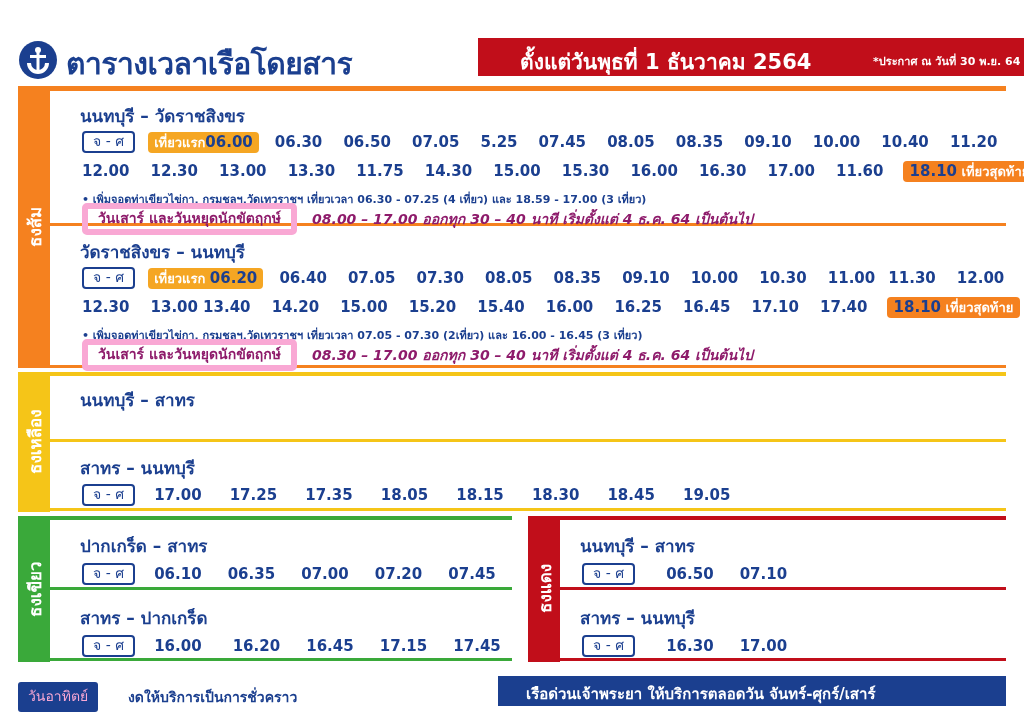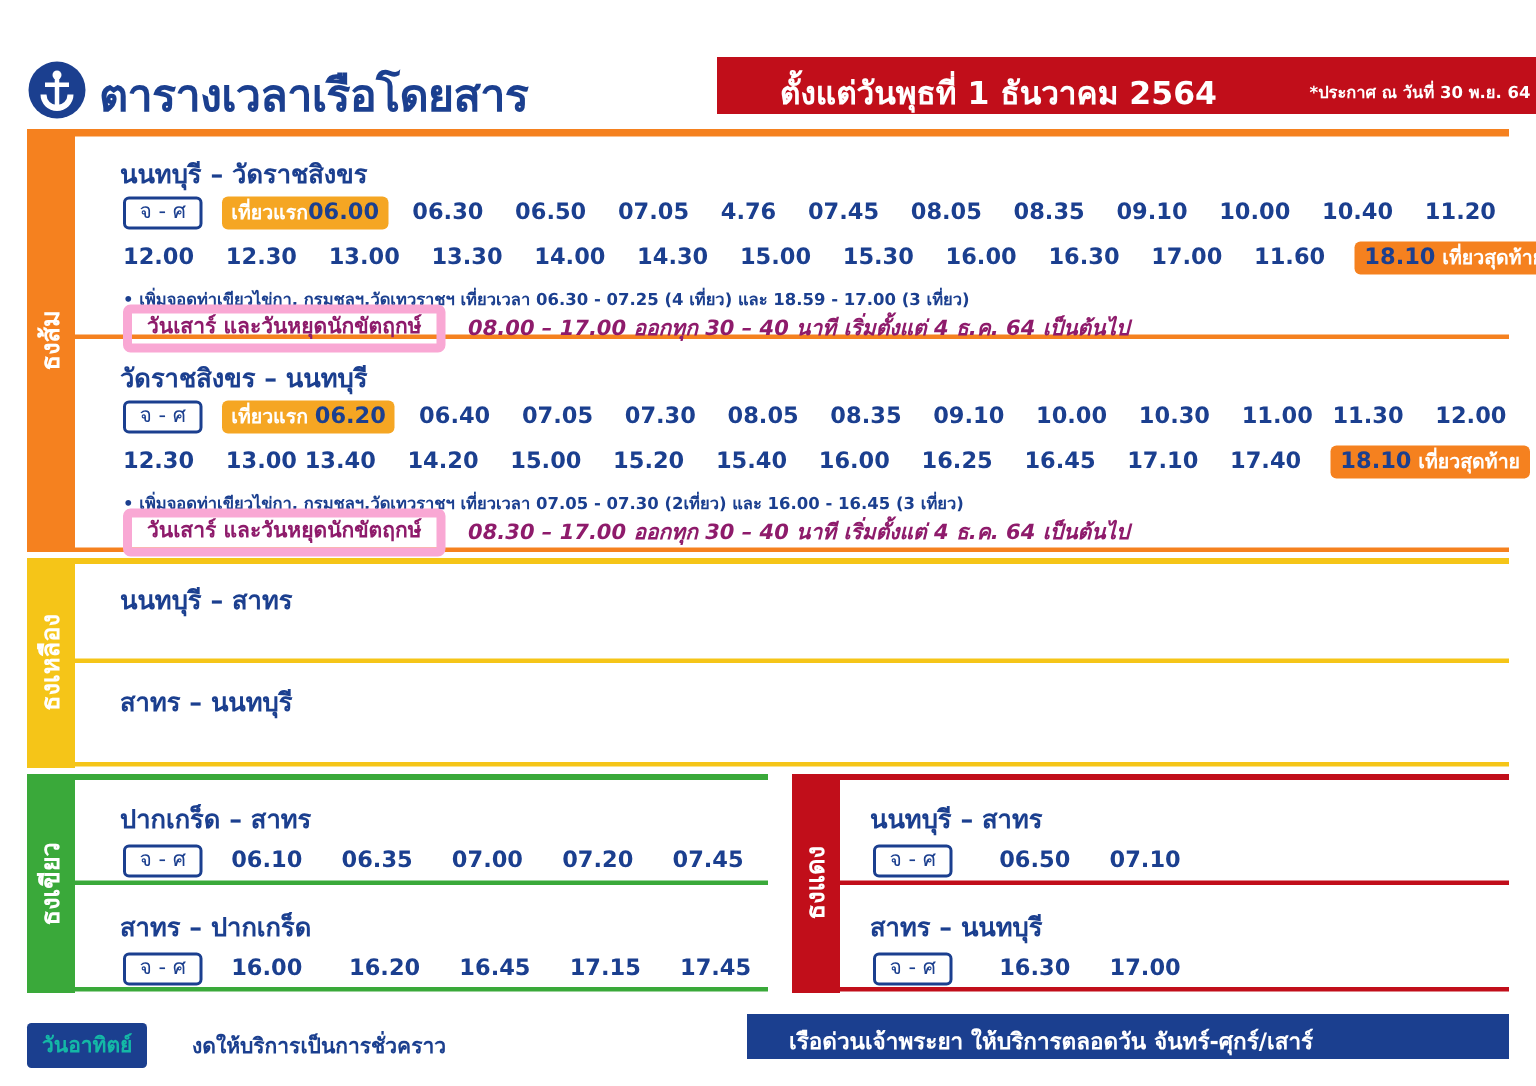--- a/index.html
+++ b/index.html
@@ -127,22 +127,22 @@
     color:#fff;font-size:17px;font-weight:bold;
     writing-mode:vertical-rl;transform:rotate(180deg);
   }
   #red-band .topline{position:absolute;left:32px;top:0;width:446px;height:4px;background:#c10e1a;}
   #red-band .midline{position:absolute;left:32px;top:71px;width:446px;height:3px;background:#c10e1a;}
   #red-band .botline{position:absolute;left:32px;top:142px;width:446px;height:3px;background:#c10e1a;}
 
   
   .footer-left-chip{
     position:absolute;left:18px;top:682px;
-    background:#1b3f8f;color:#14b8a6;border-radius:3px;
-    font-size:14px;font-weight:bold;padding:3px 10px 5px 10px;text-align:center;
+    background:#1b3f8f;color:#f9a8d4;border-radius:3px;
+    font-size:14px;font-weight:normal;padding:3px 10px 5px 10px;text-align:center;
   }
   .footer-left-text{
     position:absolute;left:128px;top:686px;
     color:#1b3f8f;font-size:14px;font-weight:bold;
   }
   .footer-right{
     position:absolute;left:498px;top:676px;width:508px;height:30px;
     background:#1b3f8f;
   }
   .footer-right .txt{
@@ -180,35 +180,35 @@
   <div class="midline"></div>
   <div class="botline"></div>
 
   <div class="row route-title" style="left:62px;top:16px;">นนทบุรี – วัดราชสิงขร</div>
   <div class="row" style="left:64px;top:45px;">
     <span class="daychip">จ - ศ</span>
     <span class="firsttrip" style="margin-left:8px;"><span>เที่ยวแรก</span><span class="tt">06.00</span></span>
     <span class="time" style="margin-left:11px;">06.30</span>
     <span class="time" style="margin-left:16px;">06.50</span>
     <span class="time" style="margin-left:16px;">07.05</span>
-    <span class="time" style="margin-left:16px;">4.76</span>
+    <span class="time" style="margin-left:16px;">5.25</span>
     <span class="time" style="margin-left:16px;">07.45</span>
     <span class="time" style="margin-left:16px;">08.05</span>
     <span class="time" style="margin-left:16px;">08.35</span>
     <span class="time" style="margin-left:16px;">09.10</span>
     <span class="time" style="margin-left:16px;">10.00</span>
     <span class="time" style="margin-left:16px;">10.40</span>
     <span class="time" style="margin-left:16px;">11.20</span>
   </div>
   <div class="row" style="left:64px;top:75px;">
     <span class="time">12.00</span>
     <span class="time" style="margin-left:16px;">12.30</span>
     <span class="time" style="margin-left:16px;">13.00</span>
     <span class="time" style="margin-left:16px;">13.30</span>
-    <span class="time" style="margin-left:16px;">14.00</span>
+    <span class="time" style="margin-left:16px;">11.75</span>
     <span class="time" style="margin-left:16px;">14.30</span>
     <span class="time" style="margin-left:16px;">15.00</span>
     <span class="time" style="margin-left:16px;">15.30</span>
     <span class="time" style="margin-left:16px;">16.00</span>
     <span class="time" style="margin-left:16px;">16.30</span>
     <span class="time" style="margin-left:16px;">17.00</span>
     <span class="time" style="margin-left:16px;">11.60</span>
     <span class="lasttrip" style="margin-left:14px;"><span class="tt">18.10</span> <span>เที่ยวสุดท้าย</span></span>
   </div>
   <div class="row bullet-note" style="left:64px;top:104px;">• เพิ่มจอดท่าเขียวไข่กา, กรมชลฯ,วัดเทวราชฯ เที่ยวเวลา 06.30 - 07.25 (4 เที่ยว) และ 18.59 - 17.00 (3 เที่ยว)</div>
@@ -259,20 +259,31 @@
   <div class="sidebar">
     <span>ธงเหลือง</span>
   </div>
   <div class="topline"></div>
   <div class="midline"></div>
   <div class="botline"></div>
 
   <div class="row route-title" style="left:62px;top:14px;">นนทบุรี – สาทร</div>
 
   <div class="row route-title" style="left:62px;top:82px;">สาทร – นนทบุรี</div>
+  <div class="row" style="left:64px;top:112px;">
+    <span class="daychip">จ - ศ</span>
+    <span class="time" style="margin-left:14px;">17.00</span>
+    <span class="time" style="margin-left:23px;">17.25</span>
+    <span class="time" style="margin-left:23px;">17.35</span>
+    <span class="time" style="margin-left:23px;">18.05</span>
+    <span class="time" style="margin-left:23px;">18.15</span>
+    <span class="time" style="margin-left:23px;">18.30</span>
+    <span class="time" style="margin-left:23px;">18.45</span>
+    <span class="time" style="margin-left:23px;">19.05</span>
+  </div>
 </div>
 
 <div class="band" id="green-band">
   <div class="sidebar">
     <span>ธงเขียว</span>
   </div>
   <div class="topline"></div>
   <div class="midline"></div>
   <div class="botline"></div>
 

